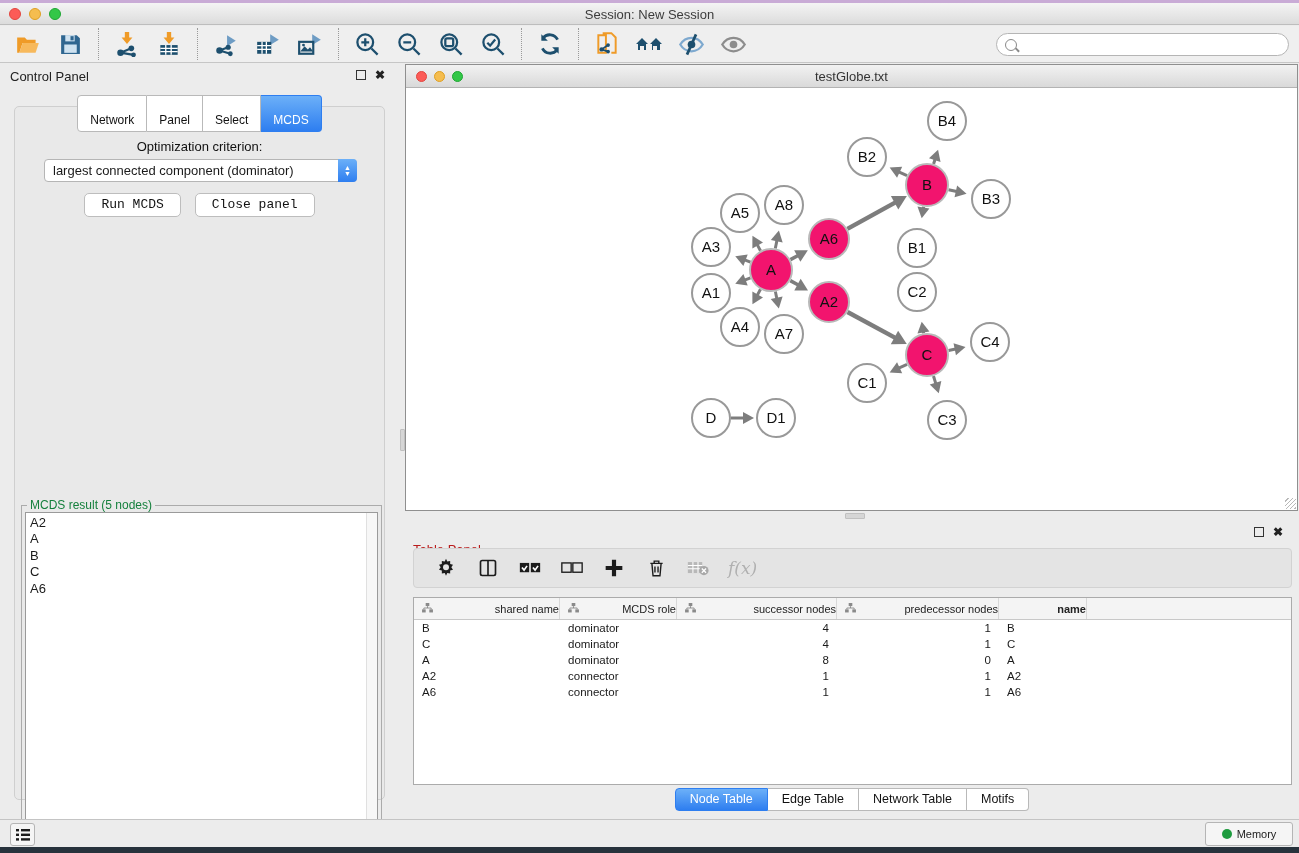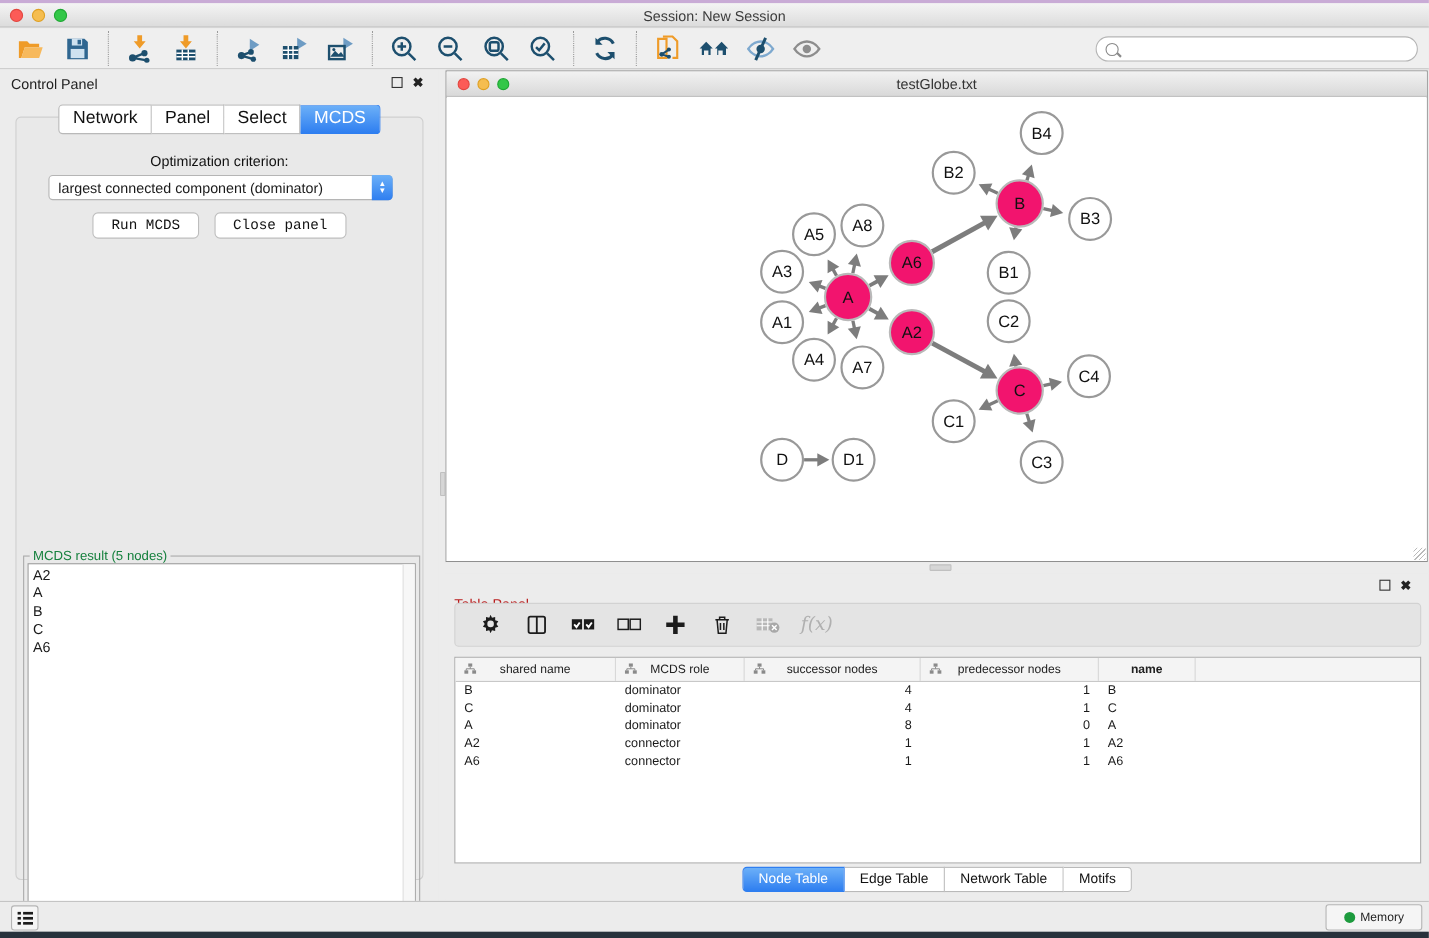--- a/index.html
+++ b/index.html
@@ -31,21 +31,21 @@
   .mag:after { content:""; position:absolute; width:5px; height:1.5px; background:#8a8a8a;
                transform:rotate(45deg); right:-4px; bottom:-1px; }
 
   
   .control-panel { position:absolute; top:63px; left:0; width:399px; height:757px; background:#ececec; }
   .cp-header { position:absolute; top:6px; left:10px; font-size:13px; color:#222; }
   .panel-ctrls { position:absolute; top:7px; right:14px; display:flex; gap:9px; }
   .float-icon { width:10px; height:10px; border:1.5px solid #333; }
   .close-icon { font-size:12px; font-weight:bold; color:#222; line-height:11px; }
   .cp-tabs { position:absolute; top:32px; left:0; width:399px; display:flex; justify-content:center; z-index:3; }
-  .tabseg { font-size:16px; padding:3px 12px 4px; background:#fff; border:1px solid #b9b9b9; border-left:none;
+  .tabseg { font-size:12px; padding:17px 12px 4px; background:#fff; border:1px solid #b9b9b9; border-left:none;
             color:#111; cursor:default; }
   .tabseg:first-child { border-left:1px solid #b9b9b9; border-radius:4px 0 0 4px; }
   .tabseg.last { border-radius:0 4px 4px 0; }
   .tabseg.active { background:linear-gradient(#6cb0f8,#2e7ef0); border-color:#2e7ef0; color:#fff; }
   .cp-body { position:absolute; top:43px; left:14px; width:371px; height:694px; background:#e9e9e9;
              border:1px solid #cfcfcf; border-radius:5px; }
   .opt-label { position:absolute; top:32px; left:0; width:100%; text-align:center; font-size:13px; color:#111; }
   .criterion { position:absolute; top:52px; left:29px; width:313px; height:23px; background:#fff;
                border:1px solid #b5b5b5; border-radius:4px; display:flex; align-items:center; cursor:default; }
   .criterion .val { flex:1; font-size:13px; padding-left:8px; white-space:nowrap; overflow:hidden; }
@@ -86,21 +86,21 @@
   .table-panel { position:absolute; top:521px; left:405px; width:894px; height:297px; background:#ececec; }
   .tp-header { position:absolute; top:21px; left:8px; font-size:13px; color:#b91c1c; }
   .tp-ctrls { position:absolute; top:6px; right:16px; display:flex; gap:9px; }
   .tp-toolbar { position:absolute; top:27px; left:8px; width:879px; height:40px; background:#e4e4e4;
                 border:1px solid #d2d2d2; border-radius:4px; display:flex; align-items:center; gap:18px; padding-left:20px; }
   .tp-tool { display:flex; align-items:center; justify-content:center; width:24px; height:24px; }
   .fx-label { font-size:17px; font-style:italic; color:#b0b0b0; font-family:"DejaVu Serif", serif; }
   .tp-table { position:absolute; top:76px; left:8px; width:879px; height:188px; background:#fff;
               border:1px solid #ababab; overflow:hidden; font-size:11.5px; }
   .tbl-headrow { display:flex; height:22px; background:#f4f4f4; border-bottom:1px solid #c8c8c8; }
-  .tbl-hcell { display:flex; align-items:center; justify-content:center; gap:6px; border-right:1px solid #d8d8d8;
+  .tbl-hcell { display:flex; align-items:center; justify-content:flex-end; gap:6px; border-right:1px solid #d8d8d8;
                color:#222; font-size:11px; position:relative; }
   .tbl-hcell .hicon { position:absolute; left:8px; top:5px; }
   .tbl-row { display:flex; height:16px; align-items:center; }
   .tbl-cell { padding:0 8px; white-space:nowrap; overflow:hidden; }
   .tbl-cell.num { text-align:right; }
   .tp-tabs { position:absolute; top:267px; left:0; width:100%; display:flex; justify-content:center; }
   .tp-tabs .tabseg { font-size:12.5px; padding:3px 14px 4px; }
 
   
   .statusbar { position:absolute; top:819px; left:0; width:1299px; height:28px; background:#ececec;

